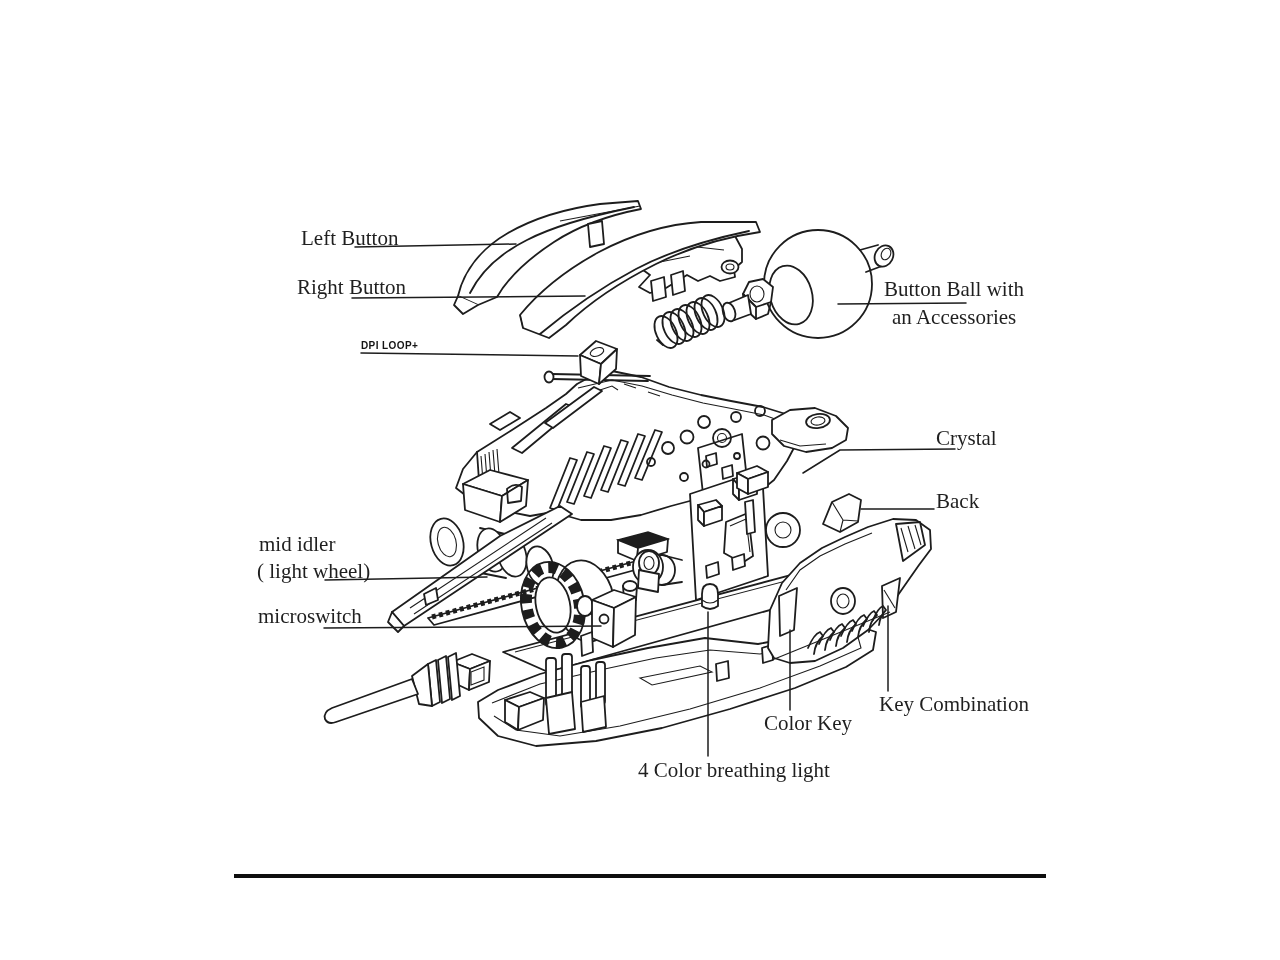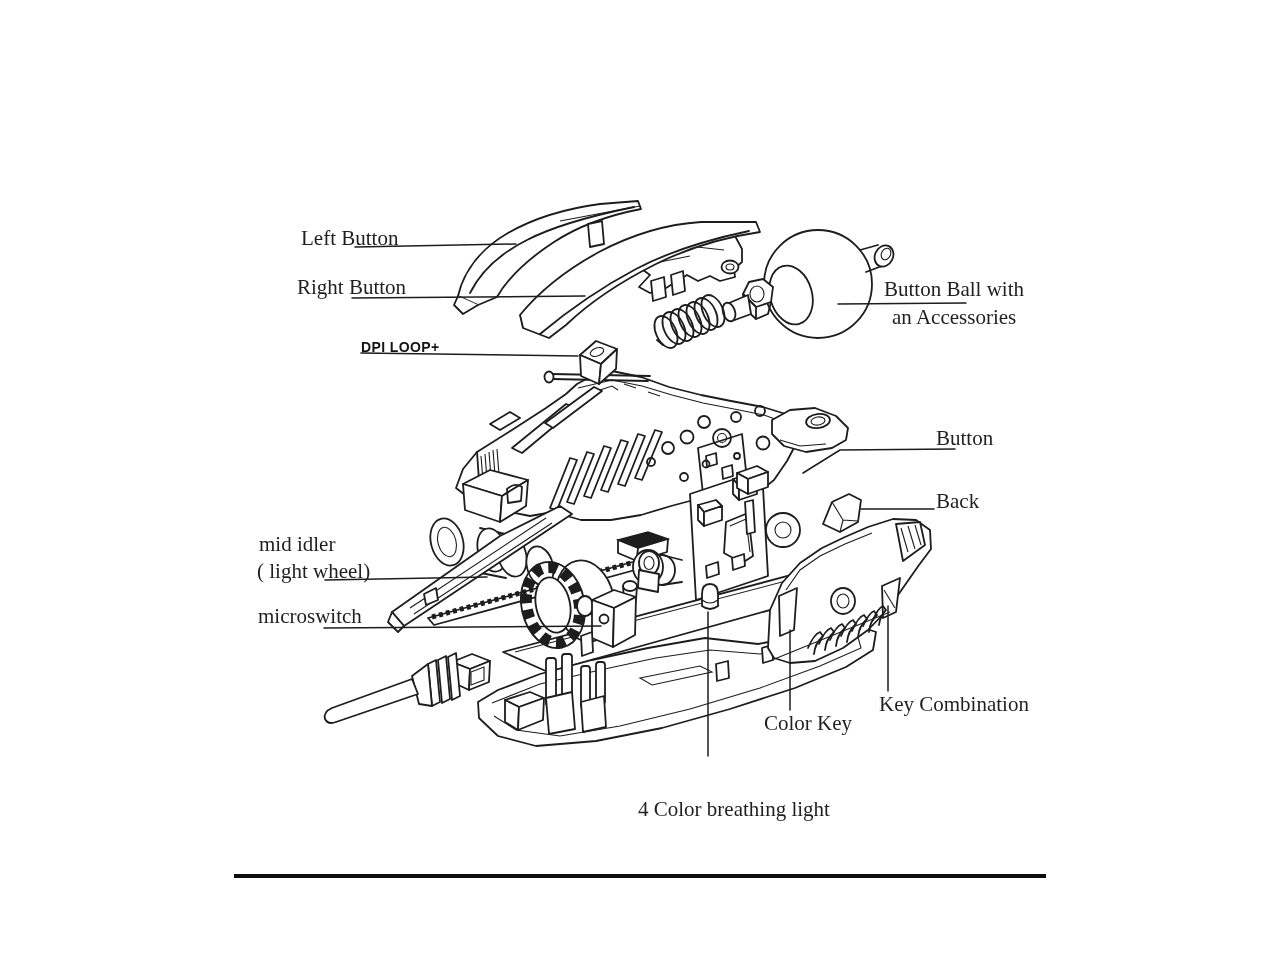--- a/index.html
+++ b/index.html
@@ -1,21 +1,21 @@
 <!DOCTYPE html>
 <html><head>
 <meta charset="utf-8">
 <style>
   html,body{margin:0;padding:0;background:#fff;}
   #stage{position:relative;width:1180px;height:960px;background:#ffffff;overflow:hidden;
          font-family:"Liberation Serif", serif;color:#1d1d1d;}
   #art{position:absolute;left:0;top:0;}
   .lbl{position:absolute;font-size:21px;line-height:1.12;color:#1f1f1f;white-space:nowrap;
        font-family:"Liberation Serif", serif;}
-  .lbl.sans{font-family:"Liberation Sans", sans-serif;font-size:14px;font-weight:700;
+  .lbl.sans{font-family:"Liberation Sans", sans-serif;font-size:10px;font-weight:700;
             letter-spacing:.4px;color:#141414;}
   .divider{position:absolute;left:234px;top:874px;width:812px;height:4px;background:#0e0e0e;}
   svg *{vector-effect:non-scaling-stroke;}
   .ln{stroke:#1d1d1d;stroke-width:1.8;fill:none;stroke-linecap:round;stroke-linejoin:round;}
   .fw{stroke:#1d1d1d;stroke-width:1.8;fill:#ffffff;stroke-linejoin:round;}
   .fb{stroke:#1d1d1d;stroke-width:1.4;fill:#1d1d1d;}
   .thin{stroke:#1d1d1d;stroke-width:1.1;fill:none;}
   .leader{stroke:#1d1d1d;stroke-width:1.5;fill:none;stroke-linecap:round;stroke-linejoin:round;}
 </style>
 </head>
@@ -311,23 +311,23 @@
       <path class="leader" d="M 888 606 L 888 691"></path>
       <path class="leader" d="M 708 612 L 708 756"></path>
     </g>
   </svg>
 
   <div class="lbl" style="left:301px;top:227px">Left Button</div>
   <div class="lbl" style="left:297px;top:276px">Right Button</div>
   <div class="lbl sans" style="left:361px;top:340px">DPI LOOP+</div>
   <div class="lbl" style="left:884px;top:278px">Button Ball with</div>
   <div class="lbl" style="left:892px;top:306px">an Accessories</div>
-  <div class="lbl" style="left:936px;top:427px">Button</div>
+  <div class="lbl" style="left:936px;top:427px">Crystal</div>
   <div class="lbl" style="left:936px;top:490px">Back</div>
   <div class="lbl" style="left:259px;top:533px">mid idler</div>
   <div class="lbl" style="left:257px;top:560px">( light wheel)</div>
   <div class="lbl" style="left:258px;top:605px">microswitch</div>
   <div class="lbl" style="left:764px;top:712px">Color Key</div>
   <div class="lbl" style="left:879px;top:693px">Key Combination</div>
-  <div class="lbl" style="left:638px;top:798px">4 Color breathing light</div>
+  <div class="lbl" style="left:638px;top:759px">4 Color breathing light</div>
 
   <div class="divider"></div>
 </div>
 
 </body></html>

